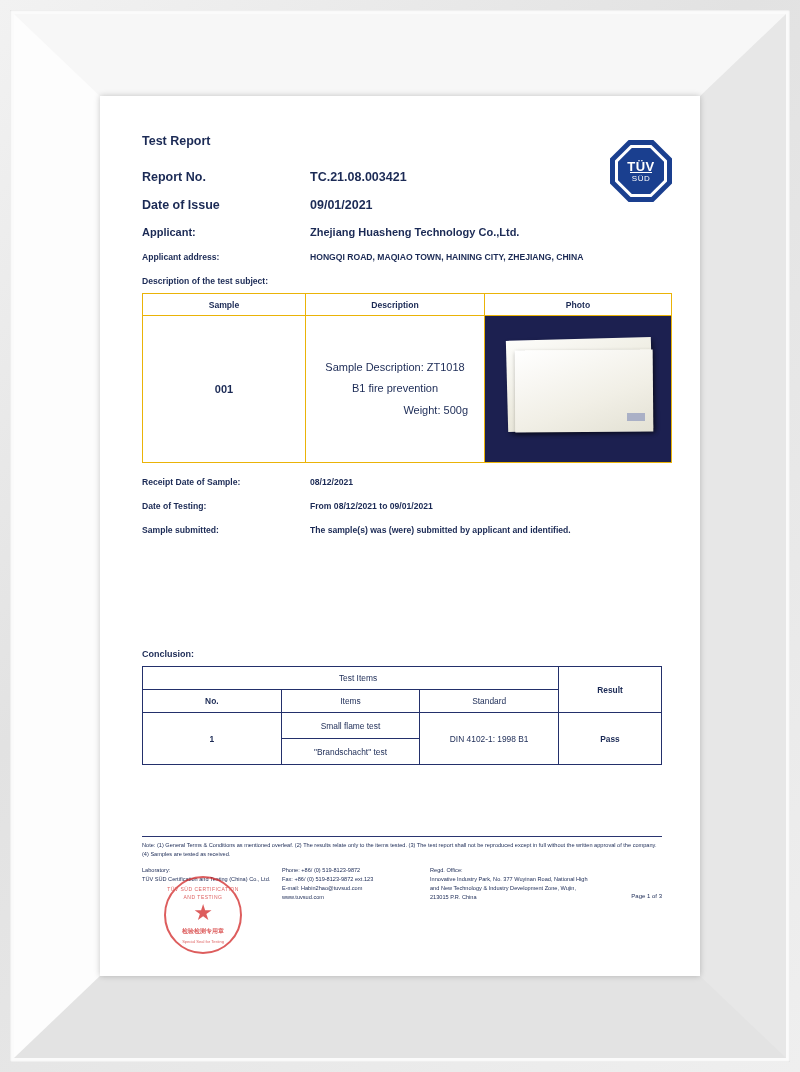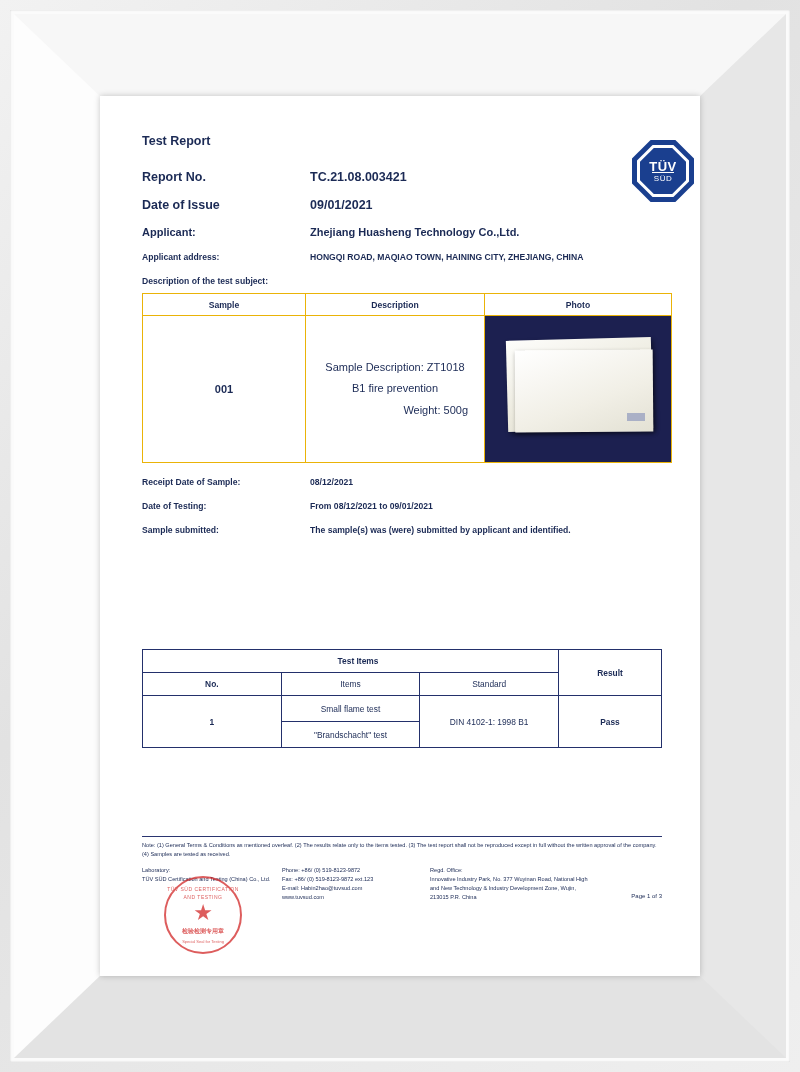--- a/index.html
+++ b/index.html
@@ -61,21 +61,21 @@
   .content {
     position: absolute;
     left: 42px;
     top: 38px;
     width: 520px;
   }
 
   
   .tuv-logo {
     position: absolute;
-    right: 6px;
+    right: 28px;
     top: 44px;
     width: 62px;
     height: 62px;
   }
   .tuv-oct {
     position: absolute;
     left: 0; top: 0;
     width: 62px; height: 62px;
     background: #1a3f8f;
     clip-path: polygon(30% 0%, 70% 0%, 100% 30%, 100% 70%, 70% 100%, 30% 100%, 0% 70%, 0% 30%);
@@ -256,21 +256,21 @@
   }
   table.result td, table.result th {
     border: 1px solid #23306b;
     font-size: 8.4px;
     text-align: center;
     color: #1b2a55;
   }
   .ti-head {
     text-align: left;
     padding-left: 16px;
-    font-weight: bold;
+    font-weight: normal;
     height: 20px;
   }
   .res-head {
     font-weight: bold;
     width: 100px;
   }
   .r-no { width: 56px; font-weight: bold; }
   .r-items { width: 244px; }
   .r-std { width: 120px; }
   .cell-h { height: 20px; }
@@ -436,20 +436,21 @@
         <div class="v">From 08/12/2021 to 09/01/2021</div>
       </div>
 
       <div class="kv-row small">
         <div class="k">Sample submitted:</div>
         <div class="v">The sample(s) was (were) submitted by applicant and identified.</div>
       </div>
 
       <div style="height:100px"></div>
 
+      <div class="conclusion-label">Conclusion:</div>
 
       <table class="result">
         <tbody>
           <tr>
             <td class="ti-head cell-h" colspan="3">Test Items</td>
             <td class="res-head" rowspan="2">Result</td>
           </tr>
           <tr>
             <td class="r-no cell-h">No.</td>
             <td class="r-items cell-h">Items</td>

